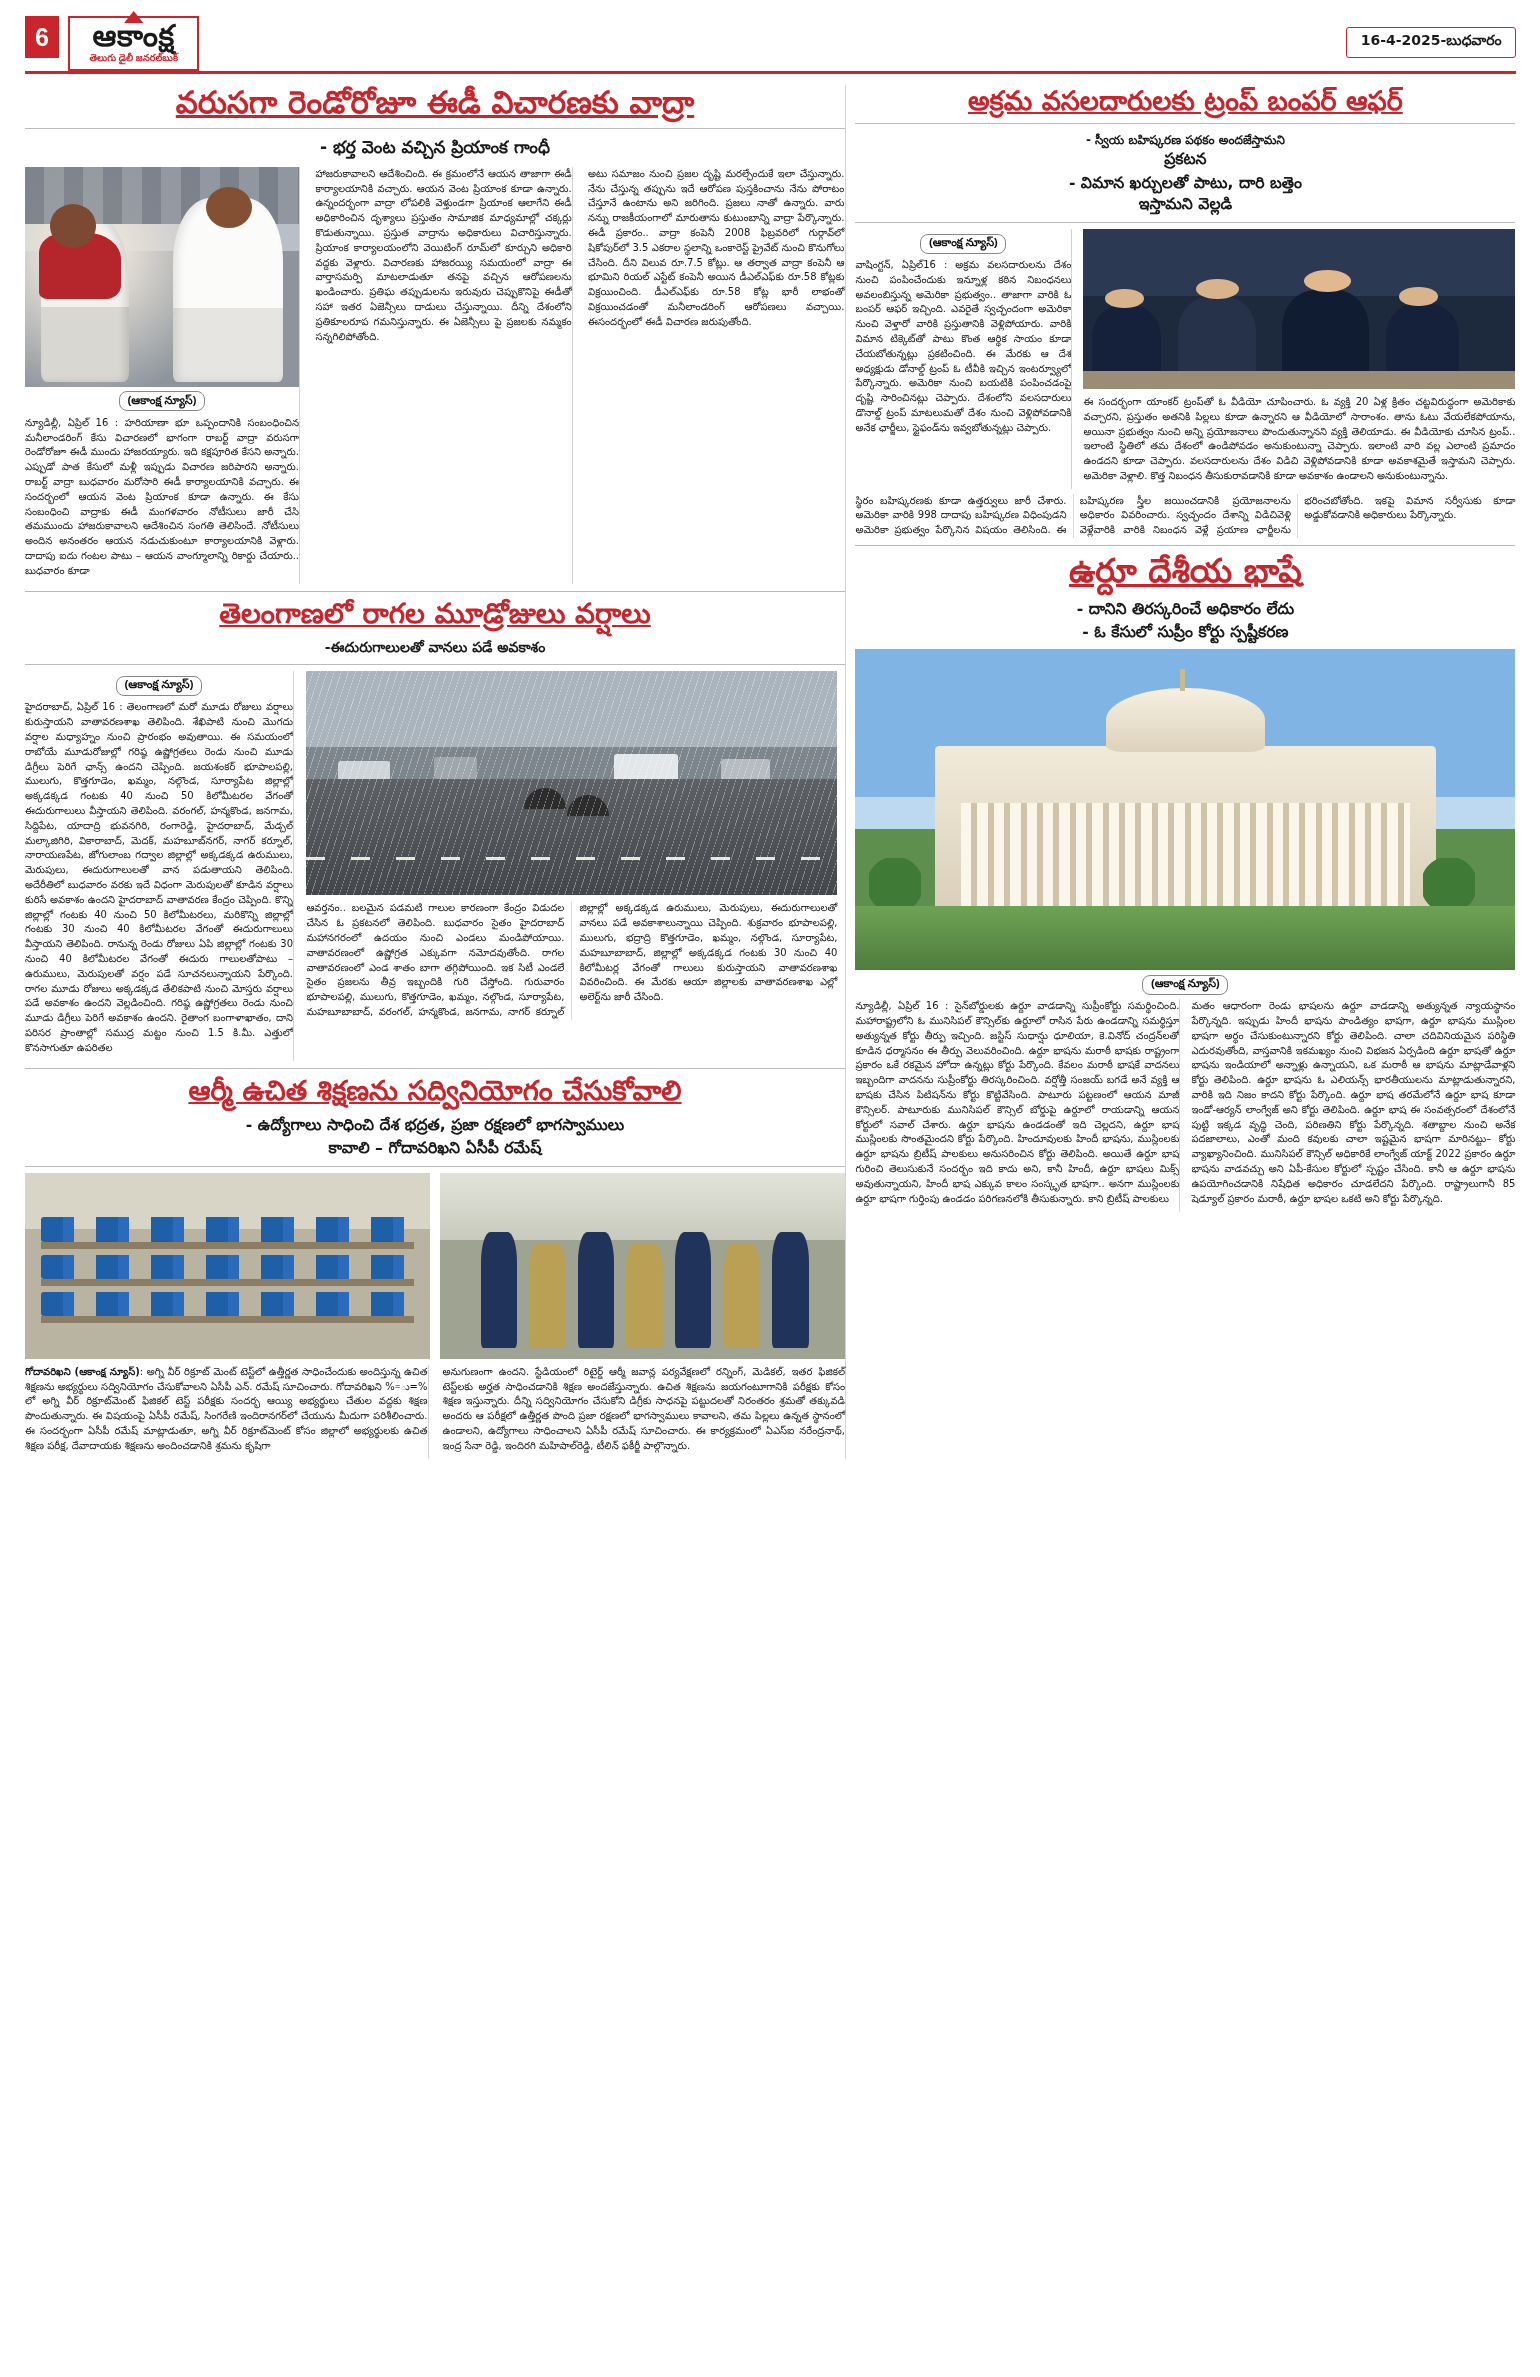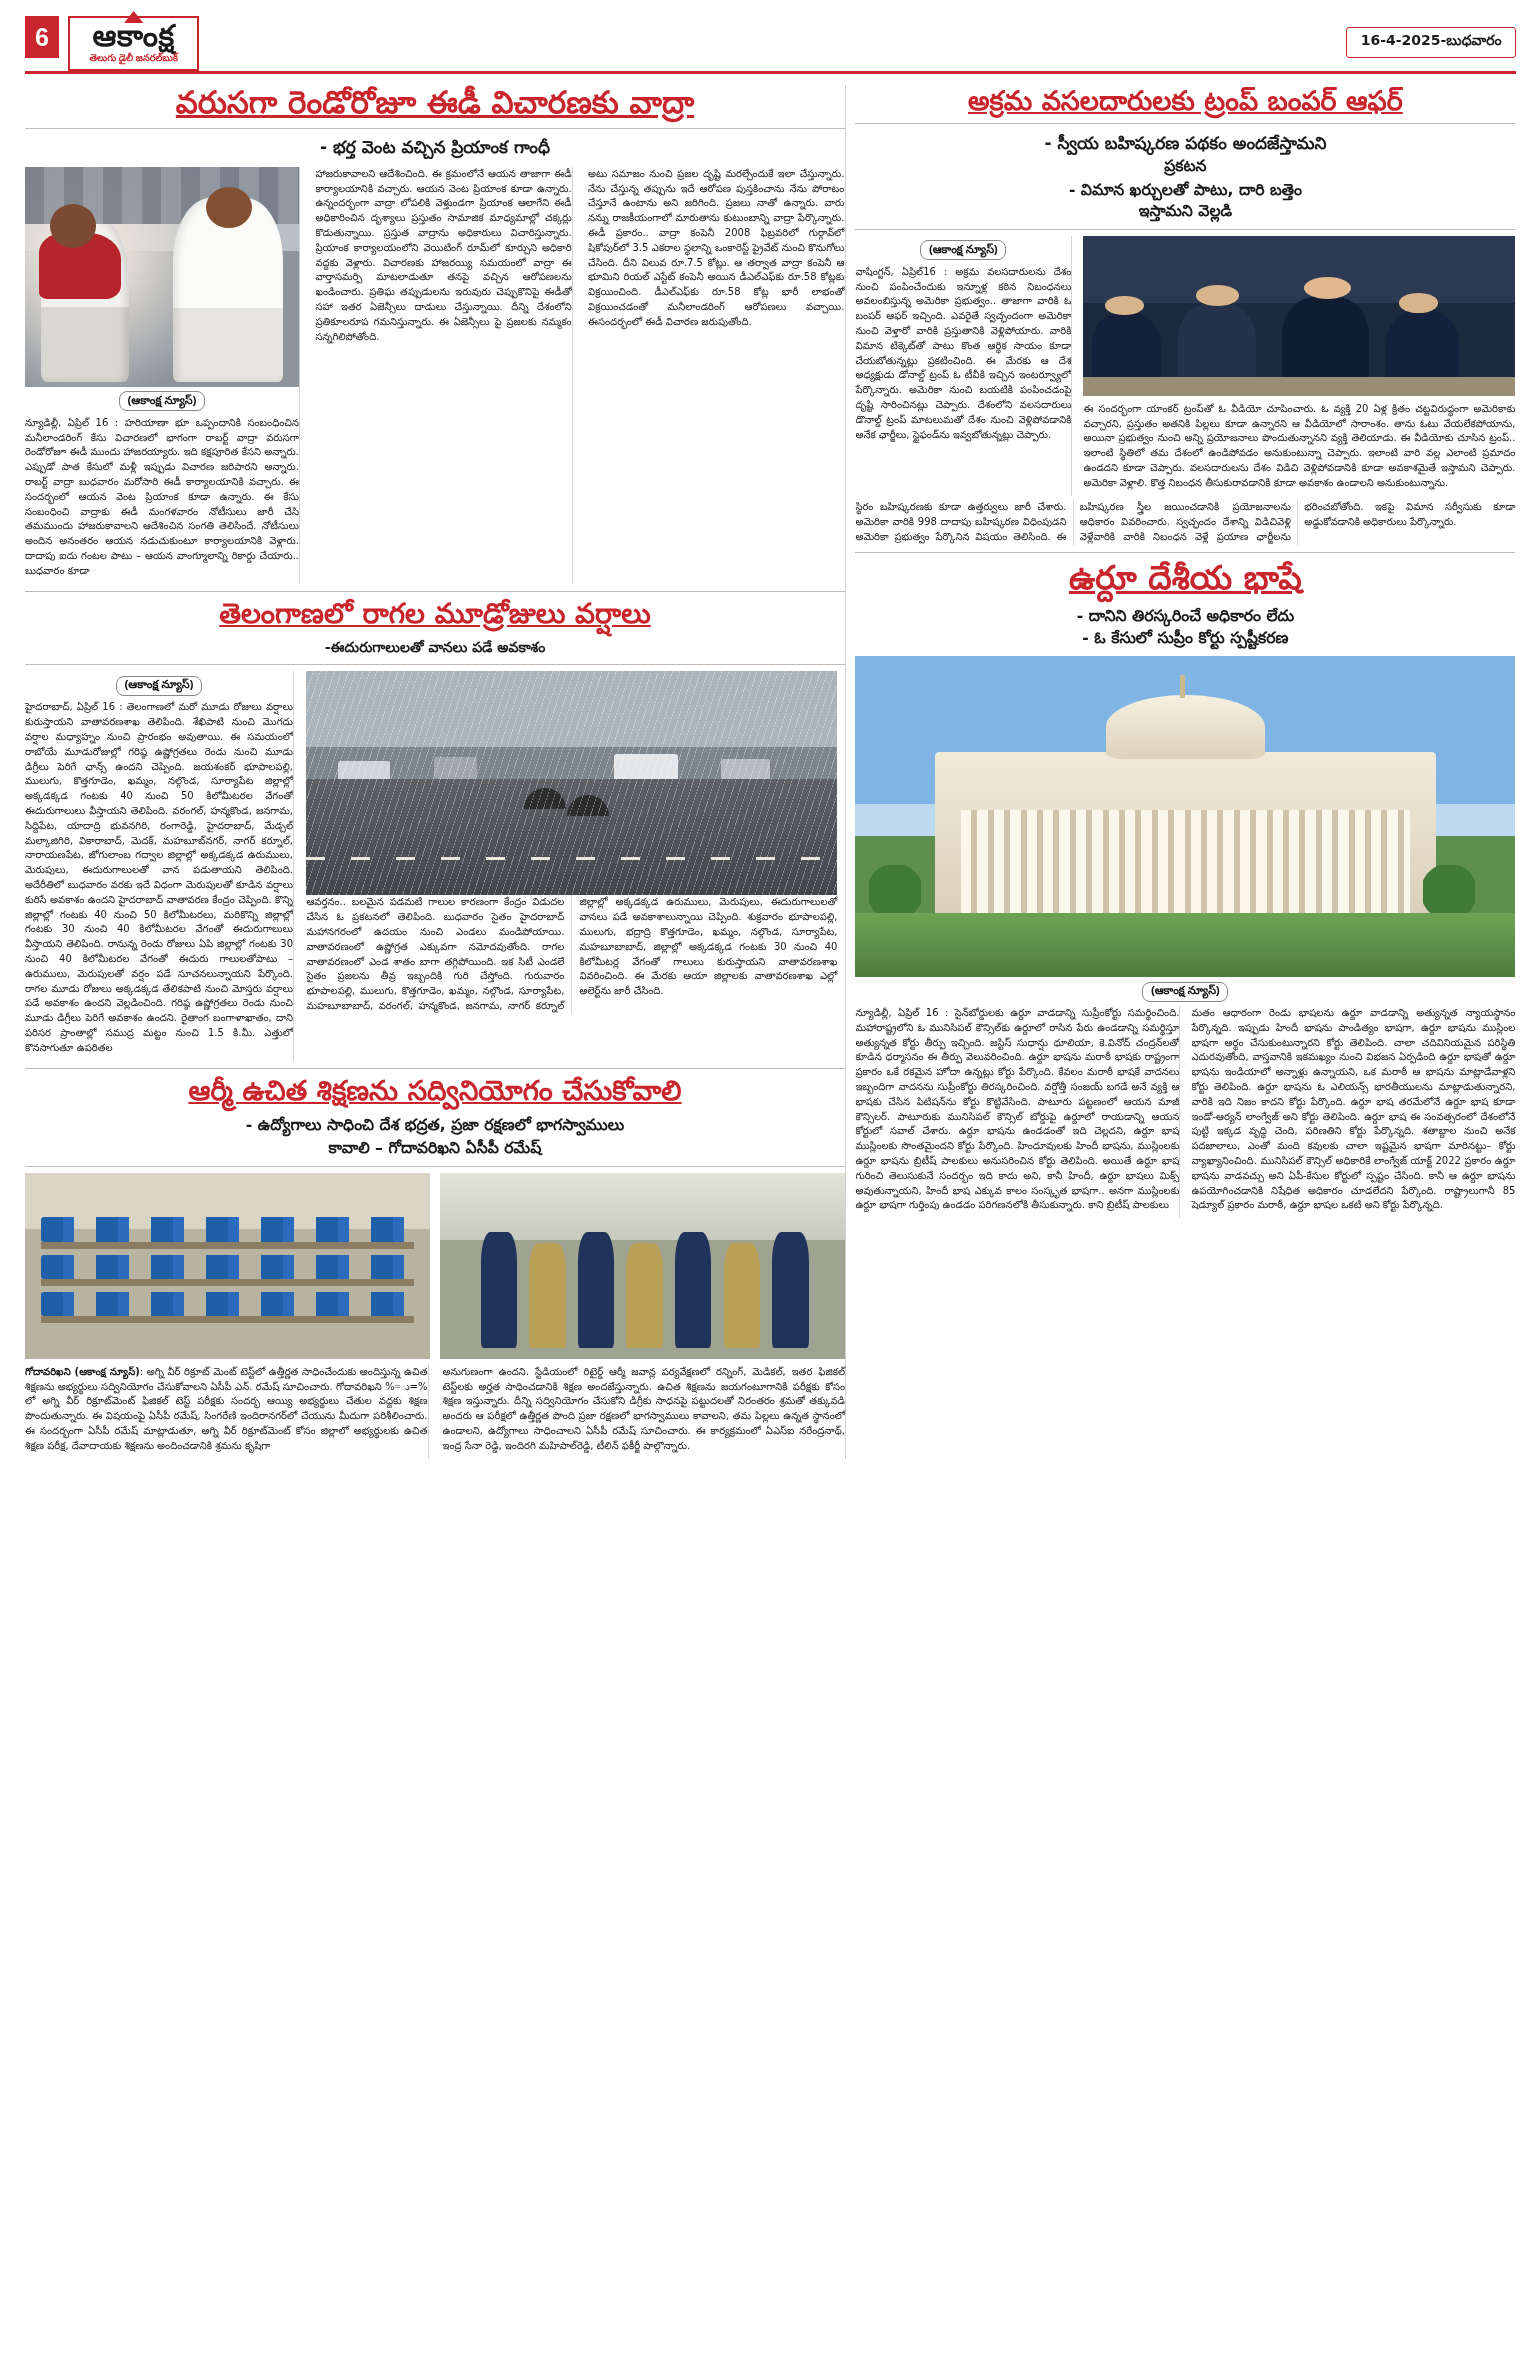--- a/index.html
+++ b/index.html
@@ -392,21 +392,21 @@
                 <div class="veh" style="left:24%; top:38%; width:43px; height:22.4px; background:#9fa7ad;"></div>
                 <div class="veh" style="left:58%; top:37%; width:64px; height:30px; background:#e4e7ea;"></div>
                 <div class="veh" style="left:78%; top:39%; width:49px; height:24px; background:#b6bcc1;"></div>
                 <div class="road"></div>
                 <div class="stripe"></div>
                 <div class="umb" style="left:41%; top:52%;"></div>
                 <div class="umb" style="left:49%; top:55%;"></div>
                 <div class="drops"></div>
               </div>
             </div>
-            <div class="body-text" style="column-count:2; column-gap:15px; column-rule:0.7px solid #d8d8d8;">
+            <div class="body-text" style="margin-top:6px; column-count:2; column-gap:15px; column-rule:0.7px solid #d8d8d8;">
               <p>ఆవర్తనం.. బలమైన పడమటి గాలుల కారణంగా కేంద్రం విడుదల చేసిన ఓ ప్రకటనలో తెలిపింది. బుధవారం సైతం హైదరాబాద్‌ మహానగరంలో ఉదయం నుంచి ఎండలు మండిపోయాయి. వాతావరణంలో ఉష్ణోగ్రత ఎక్కువగా నమోదవుతోంది. రాగల వాతావరణంలో ఎండ శాతం బాగా తగ్గిపోయింది. ఇక సిటీ ఎండలే సైతం ప్రజలను తీవ్ర ఇబ్బందికి గురి చేస్తోంది. గురువారం భూపాలపల్లి, ములుగు, కొత్తగూడెం, ఖమ్మం, నల్గొండ, సూర్యాపేట, మహబూబాబాద్‌, వరంగల్‌, హన్మకొండ, జనగామ, నాగర్‌ కర్నూల్‌ జిల్లాల్లో అక్కడక్కడ ఉరుములు, మెరుపులు, ఈదురుగాలులతో వానలు పడే అవకాశాలున్నాయి చెప్పింది. శుక్రవారం భూపాలపల్లి, ములుగు, భద్రాద్రి కొత్తగూడెం, ఖమ్మం, నల్గొండ, సూర్యాపేట, మహబూబాబాద్‌, జిల్లాల్లో అక్కడక్కడ గంటకు 30 నుంచి 40 కిలోమీటర్ల వేగంతో గాలులు కురుస్తాయని వాతావరణశాఖ వివరించింది. ఈ మేరకు ఆయా జిల్లాలకు వాతావరణశాఖ ఎల్లో అలెర్ట్‌ను జారీ చేసింది.</p>
             </div>
           </div>
         </div>
       </div>
 
       <div class="section-rule-grey"></div>
 
       <div>
         <div class="headline" style="font-size:27.6px;">ఆర్మీ ఉచిత శిక్షణను సద్వినియోగం చేసుకోవాలి</div>
@@ -454,21 +454,21 @@
 
     </div>
 
     <div class="vrule"></div>
 
     <div class="col-right">
 
       <div>
         <div class="headline" style="font-size:27px;">అక్రమ వసలదారులకు ట్రంప్‌ బంపర్‌ ఆఫర్‌</div>
         <div class="rule-thin"></div>
-        <div class="subhead" style="font-size:17px;text-align:center;">- స్వీయ బహిష్కరణ పథకం అందజేస్తామని</div>
+        <div class="subhead" style="font-size:12px;text-align:center;">- స్వీయ బహిష్కరణ పథకం అందజేస్తామని</div>
         <div class="subhead" style="font-size:15.7px; margin-top:0;">ప్రకటన</div>
         <div class="subhead" style="font-size:15.7px; margin-top:3px;">- విమాన ఖర్చులతో పాటు, దారి బత్తెం</div>
         <div class="subhead" style="font-size:15.7px; margin-top:0;">ఇస్తామని వెల్లడి</div>
         <div class="rule-thin"></div>
 
         <div style="display:grid; grid-template-columns: 216px 12px 1fr; margin-top:3px;">
           <div>
             <div class="byline">
               <span class="bk">(ఆకాంక్ష న్యూస్‌)</span>
             </div>

